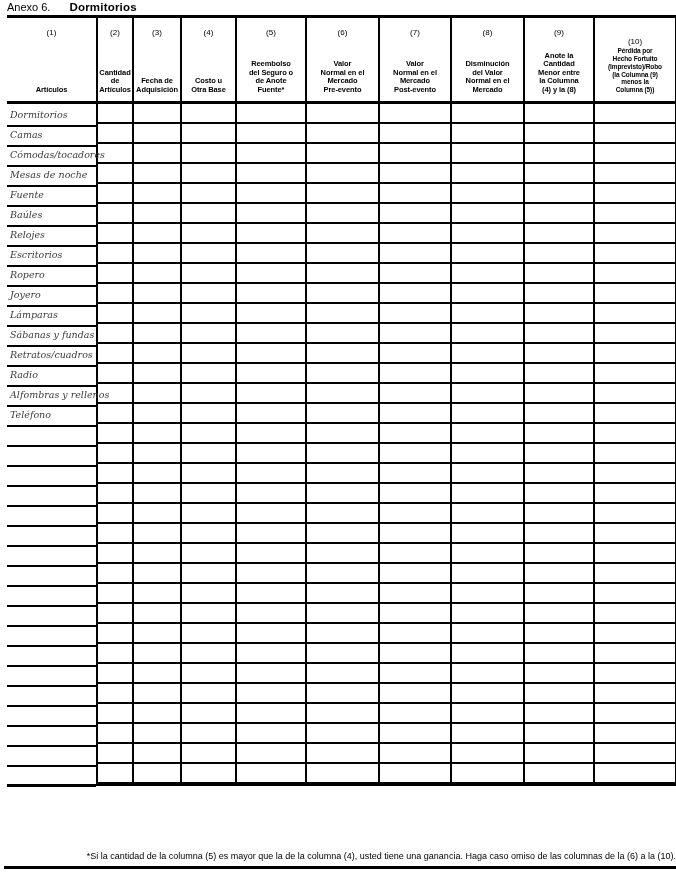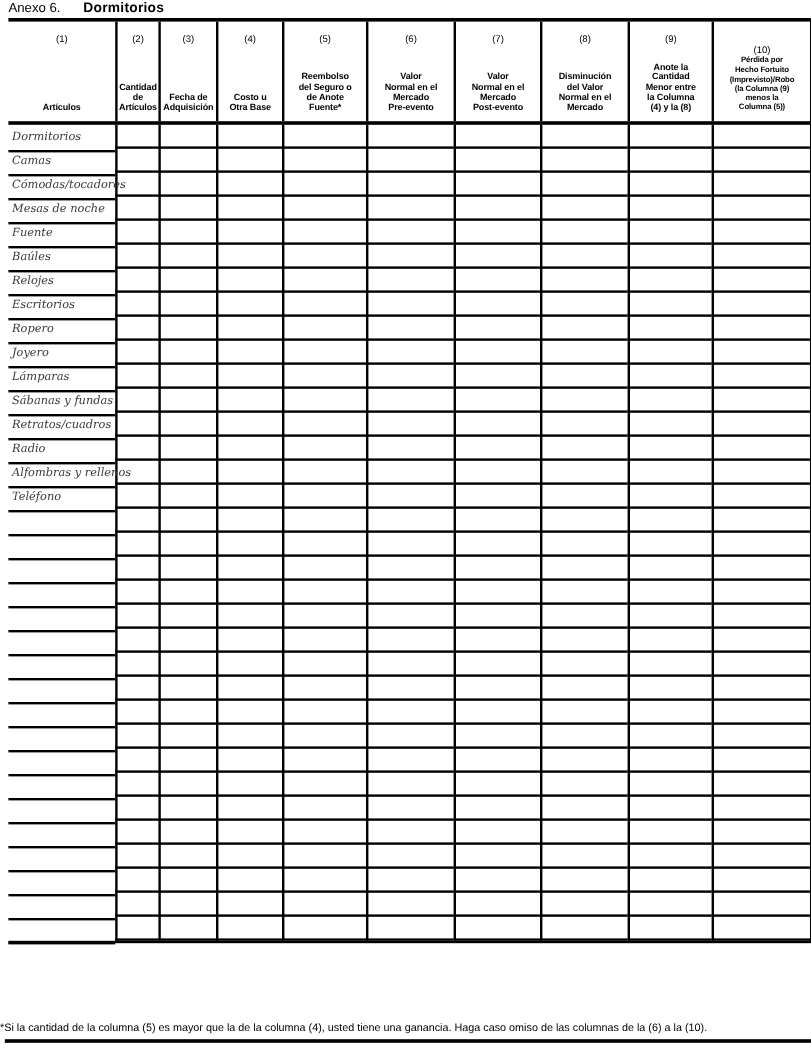--- a/index.html
+++ b/index.html
@@ -33,21 +33,21 @@
   .hdr > :nth-child(2),.row > :nth-child(2){width:36px}
   .hdr > :nth-child(3),.row > :nth-child(3){width:48px}
   .hdr > :nth-child(4),.row > :nth-child(4){width:55px}
   .hdr > :nth-child(5),.row > :nth-child(5){width:70px}
   .hdr > :nth-child(6),.row > :nth-child(6){width:73px}
   .hdr > :nth-child(7),.row > :nth-child(7){width:72px}
   .hdr > :nth-child(8),.row > :nth-child(8){width:73px}
   .hdr > :nth-child(9),.row > :nth-child(9){width:70px}
   .hdr > :nth-child(10),.row > :nth-child(10){width:82px}
 
-  .footnote{position:absolute;top:851px;left:0;width:676px;text-align:left;font-size:9px;line-height:11px}
+  .footnote{position:absolute;top:851px;left:0;width:676px;text-align:right;font-size:9px;line-height:11px}
   .bottom-rule{position:absolute;top:866px;left:4px;width:672px;height:3px;background:#000}
 </style>
 </head>
 <body>
 
 <div class="page">
   <div class="title">
     <span>Anexo 6.</span><span class="name">Dormitorios</span>
   </div>
 

